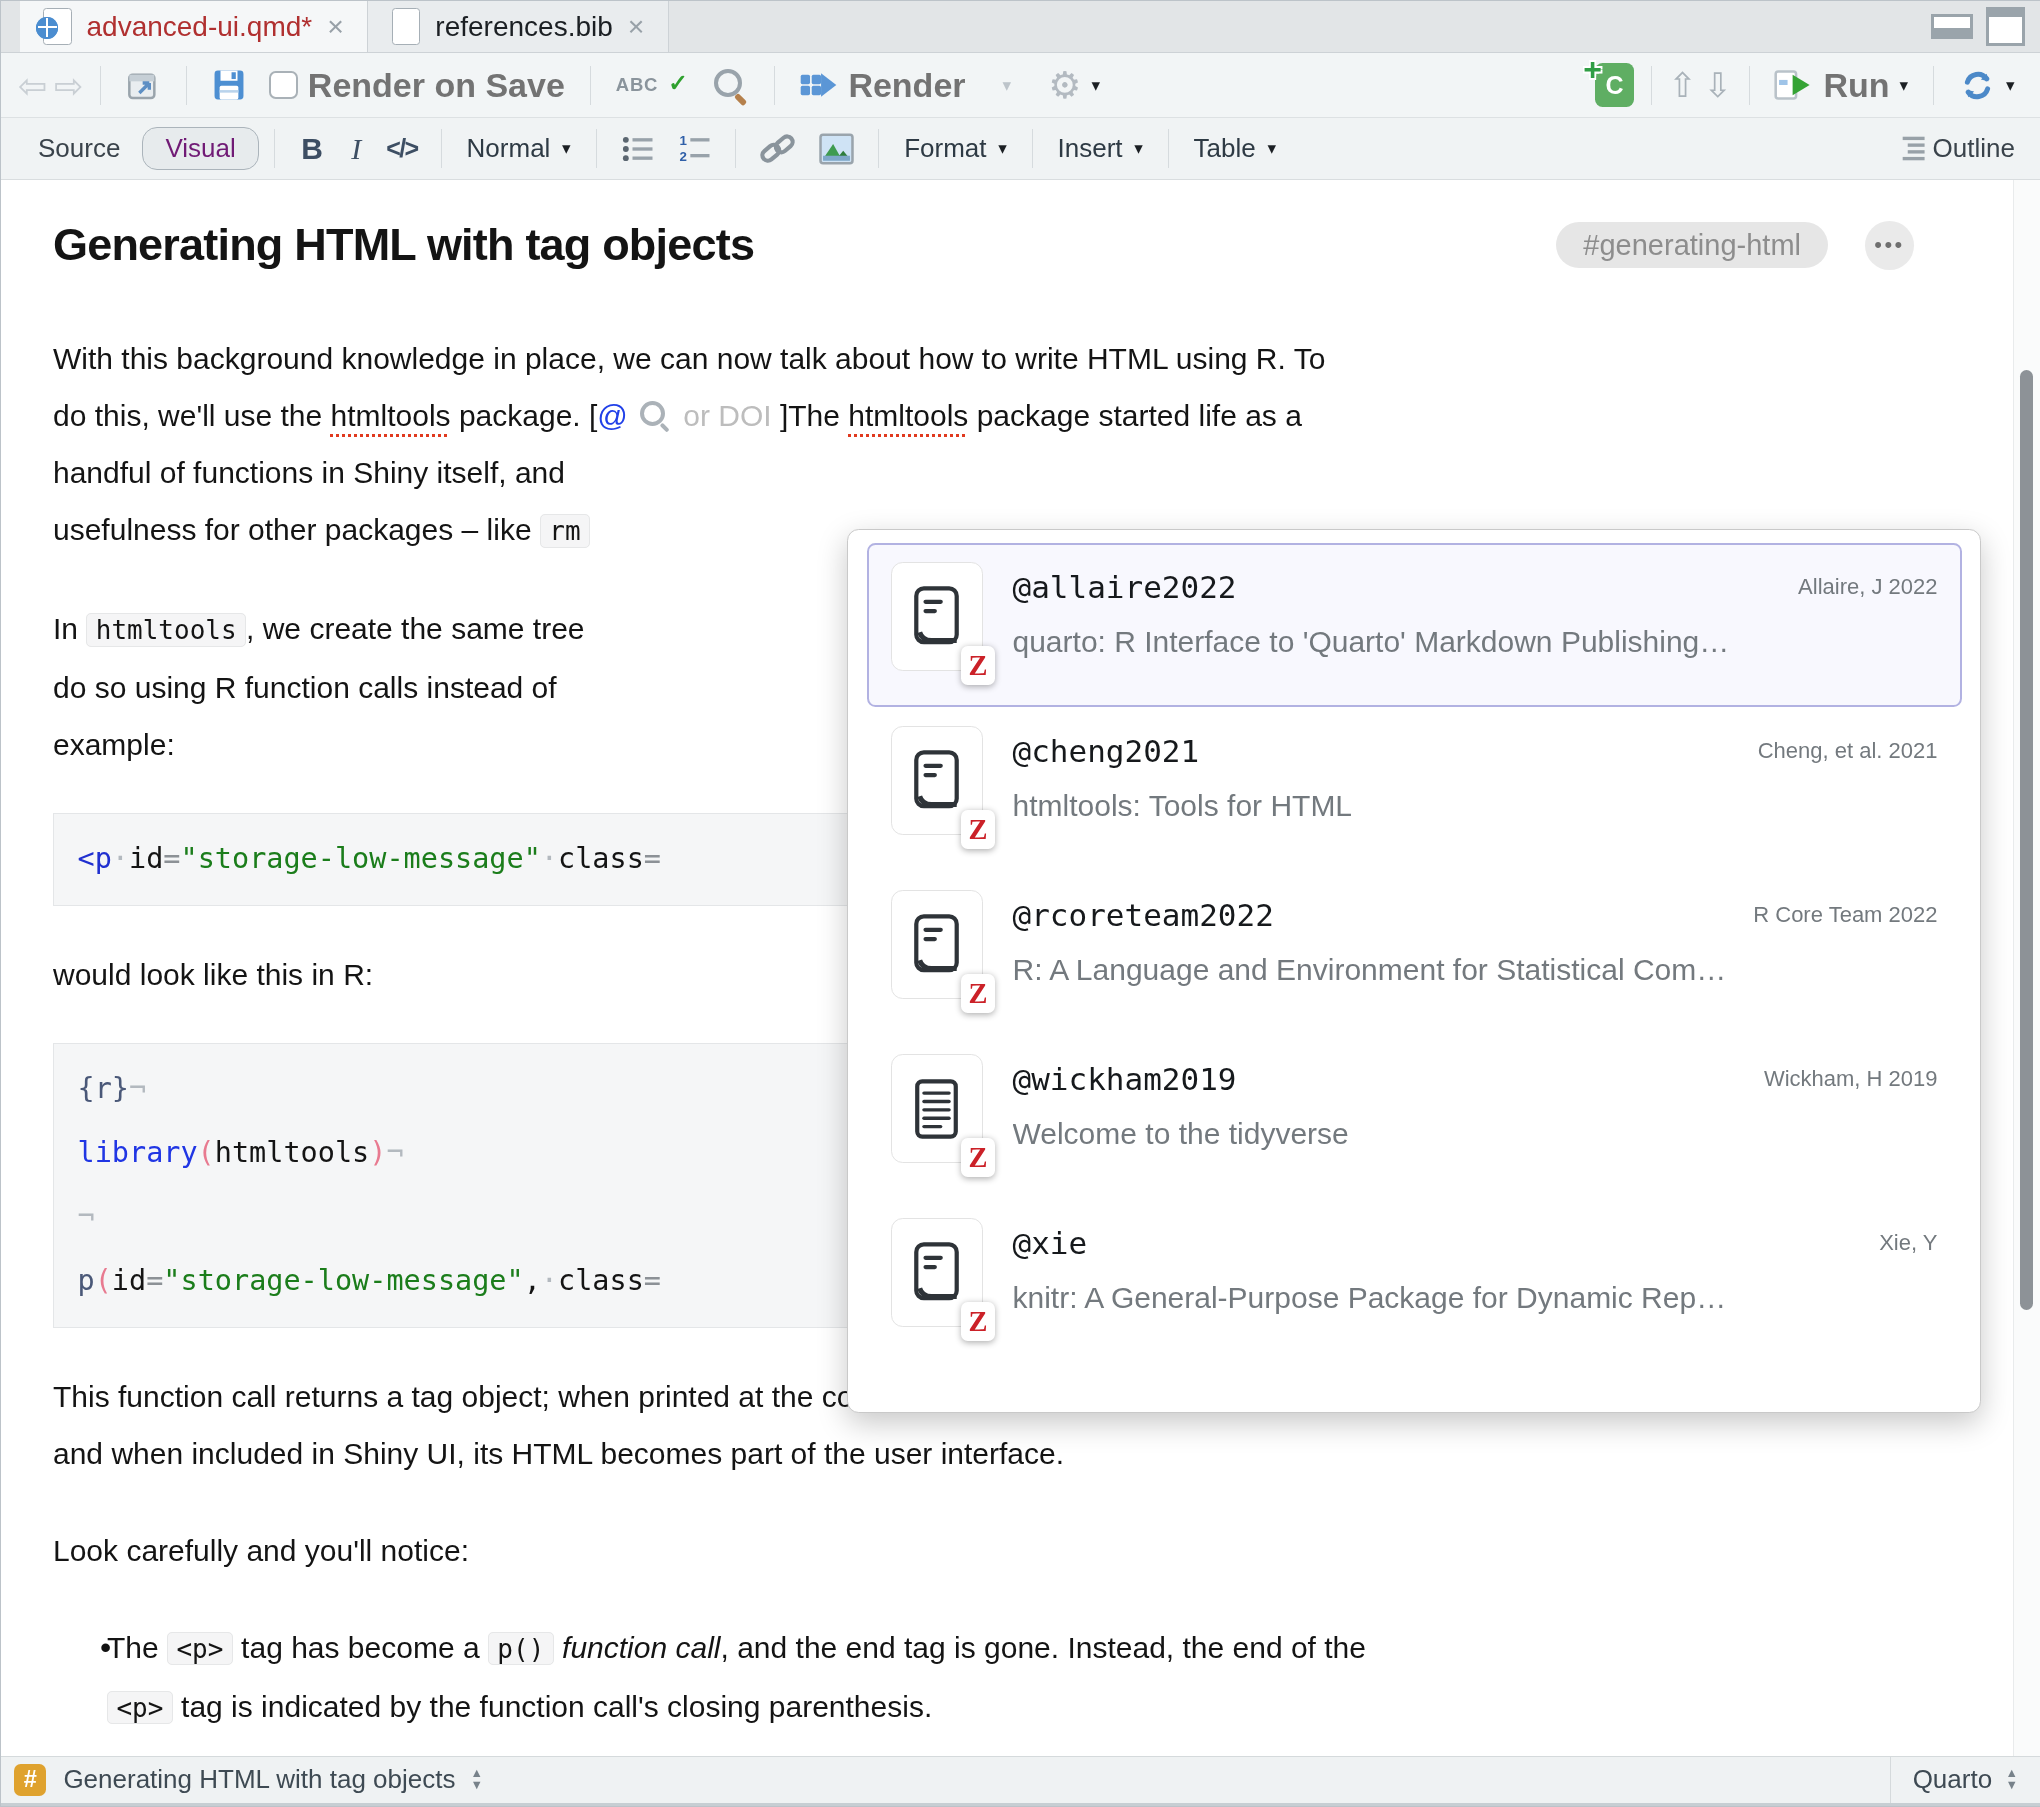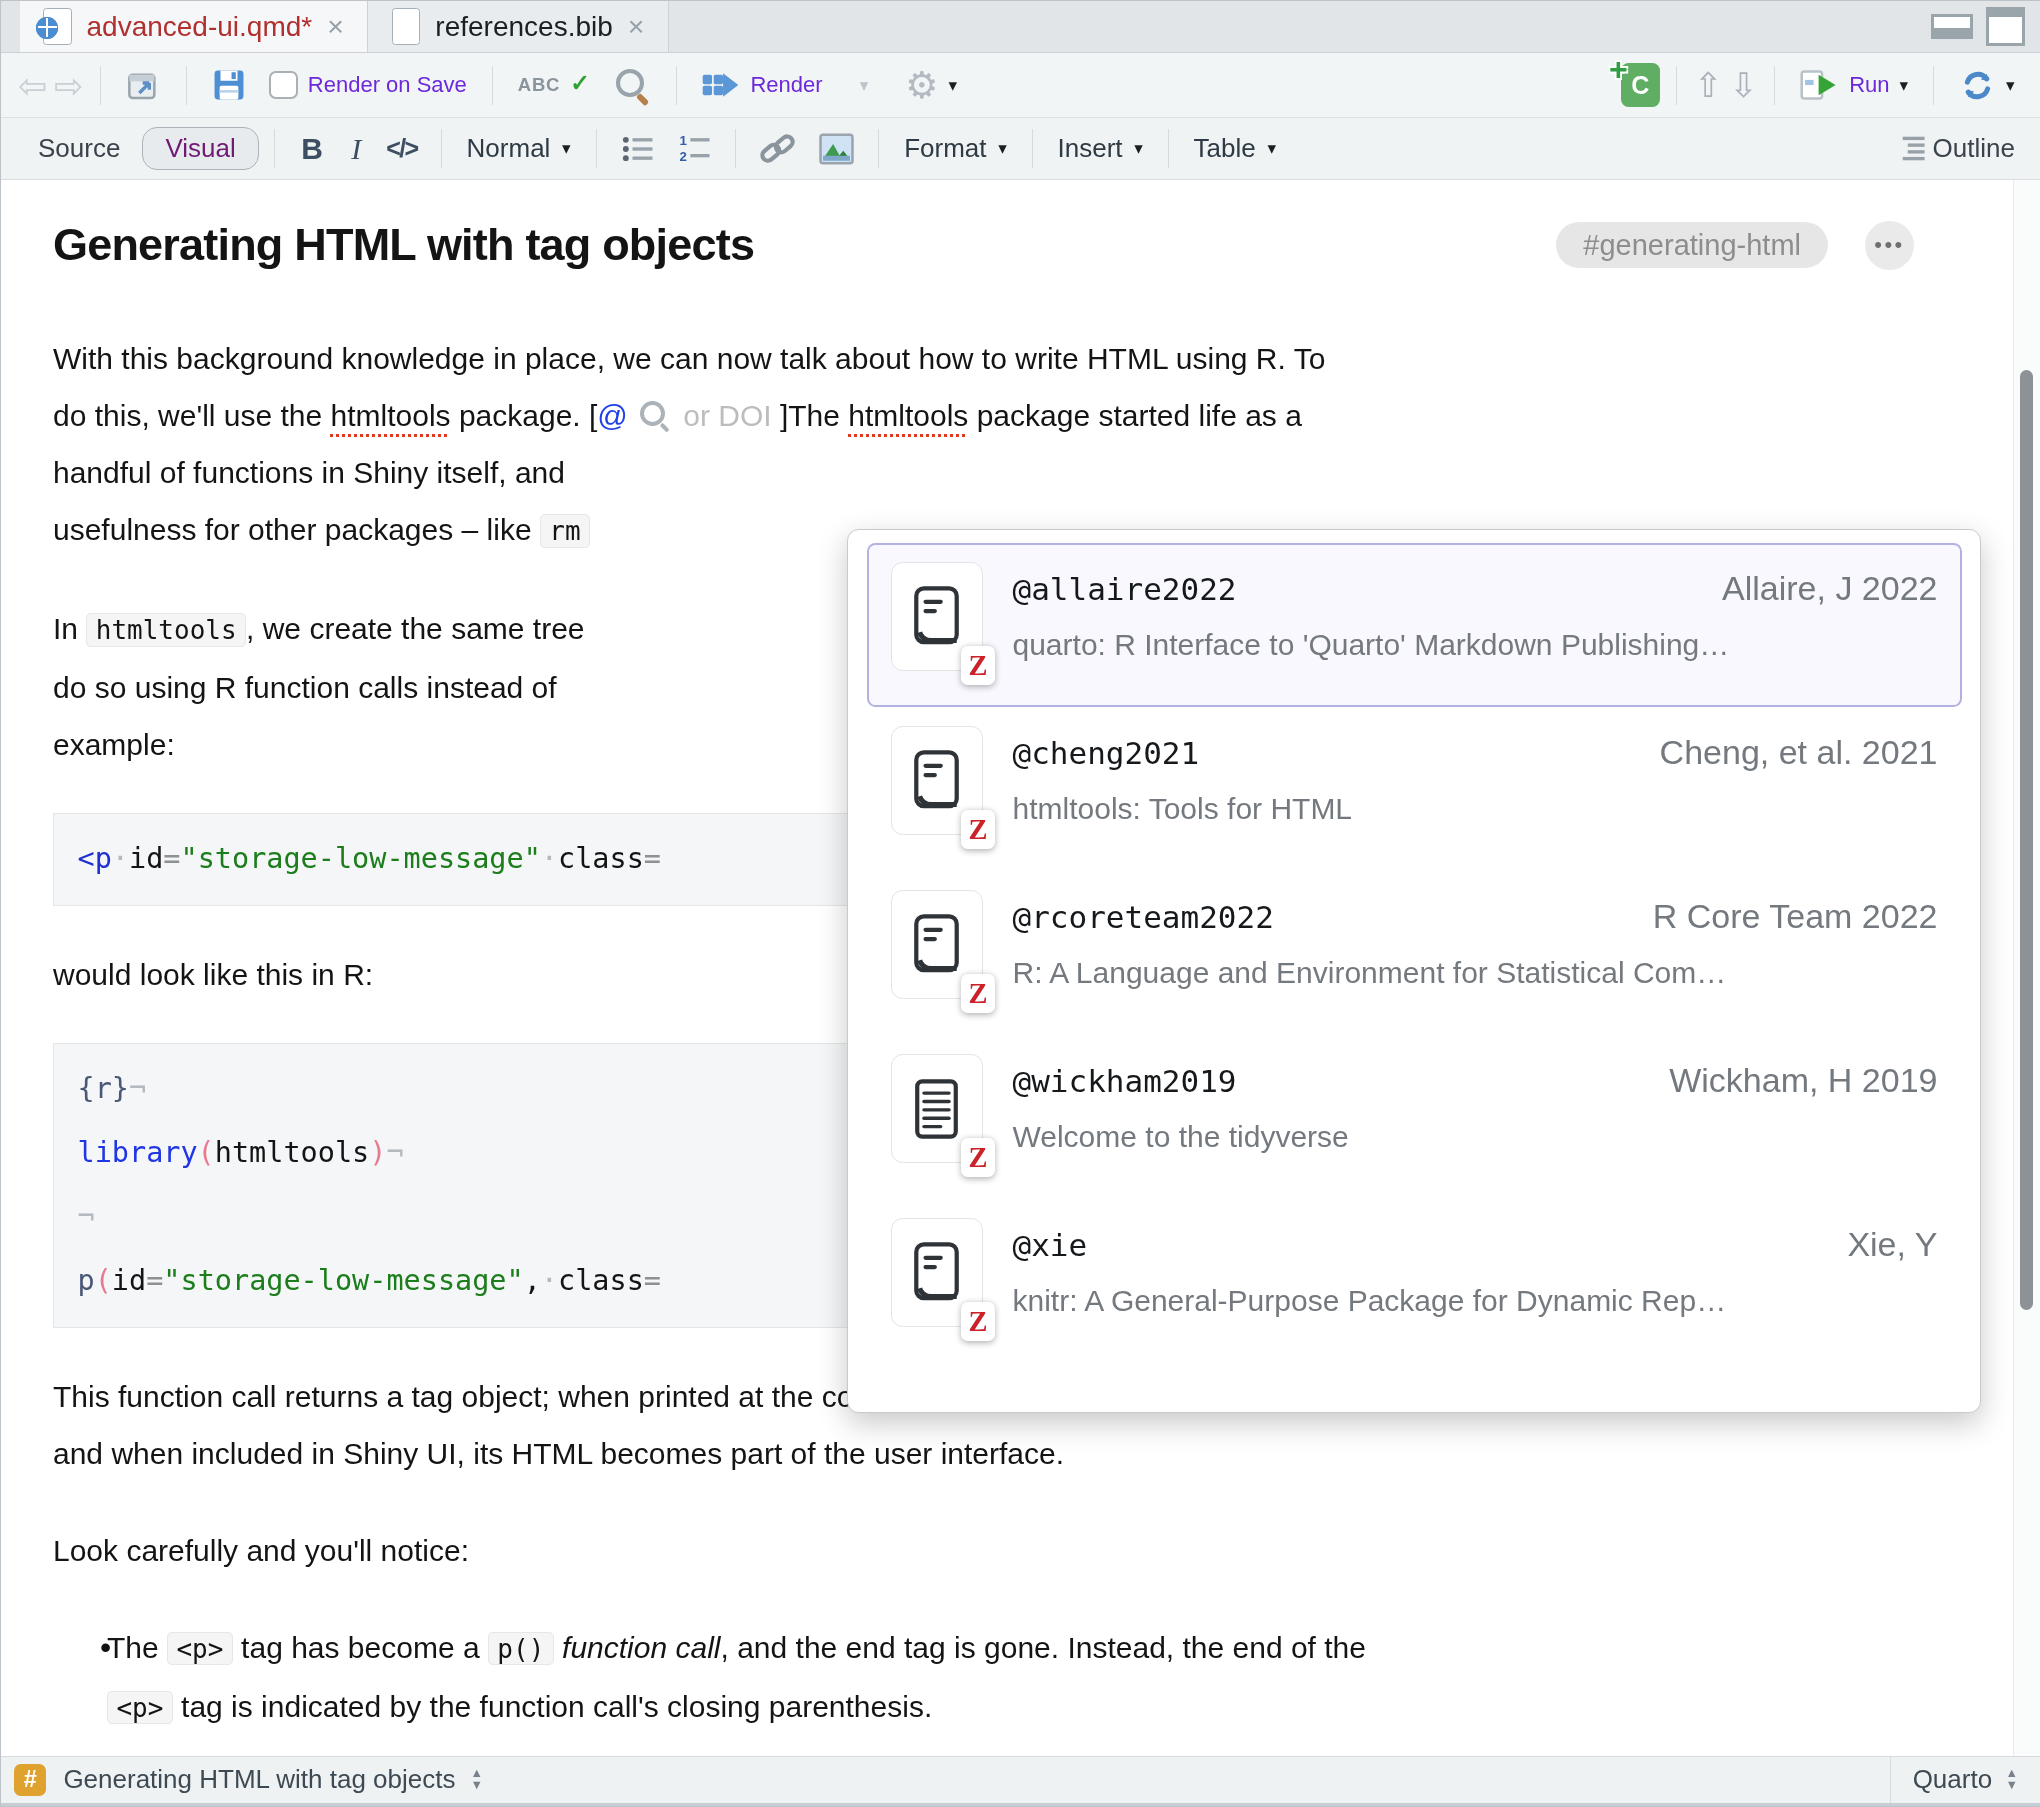--- a/index.html
+++ b/index.html
@@ -44,21 +44,21 @@
   .mag { position:relative; width:37px; height:37px; }
   .mag::before { content:''; position:absolute; left:2.5px; top:2.5px; width:20px; height:20px;
                  border:4.2px solid #99A3AB; border-radius:50%; }
   .mag::after { content:''; position:absolute; left:25px; top:25px; width:12.6px; height:5.9px;
                 background:#B5804C; border-radius:2.5px; transform:rotate(45deg); transform-origin:left center; }
   .chunk-btn { position:relative; width:39px; height:44px; background:#5FAE63; border-radius:7.6px;
                color:#fff; font-weight:bold; font-size:25px; display:flex; align-items:center;
                justify-content:center; margin-left:5px; }
   .chunk-plus { position:absolute; top:-11.7px; left:-11.7px; color:#2F9E44; font-size:32px; font-weight:bold;
                 text-shadow:-1.7px -1.7px 0 #fff, 1.7px -1.7px 0 #fff, -1.7px 1.7px 0 #fff, 1.7px 1.7px 0 #fff; }
-  .tlabel { font-size:22px; color:#6d28d9; }
+  .tlabel { font-size:34px; color:#737373;font-weight:bold; }
 
   
   .tb2 { height:62px; background:#F0F3F4; border-bottom:0.8px solid #D9DDDF; display:flex;
          align-items:center; padding:0 20px; gap:5px; font-size:26px; color:#2E3A44; flex:0 0 auto; }
   .mode-plain { padding:5px 17px; color:#3A434B; }
   .mode-sel { border:1.7px solid #ABB4BB; background:#E7EBED; border-radius:15px; padding:5px 22px; color:#701a75; }
   .fmt-b { font-weight:bold; font-size:30px; color:#3D4E63; padding:0 11.7px; }
   .fmt-i { font-style:italic; font-size:30px; color:#3D4E63; padding:0 11.7px; font-family:"Liberation Serif",serif; }
   .fmt-c { font-weight:bold; font-size:25px; color:#3D4E63; padding:0 8.4px; letter-spacing:-1.7px; }
   .dd { display:flex; align-items:center; gap:11.7px; padding:3.4px 10px; }
@@ -119,21 +119,21 @@
   .cite-icon-box { width:92px; height:109px; border:1.7px solid #E3E3E3; border-radius:11.7px;
                    background:#fff; position:relative; display:flex; align-items:center;
                    justify-content:center; flex:0 0 auto; }
   .zbadge { position:absolute; right:-13.4px; bottom:-15px; width:34px; height:39px; background:#fff;
             border-radius:6.7px; box-shadow:0 1.7px 6.7px rgba(0,0,0,.3); color:#CB2128;
             font-family:"Liberation Serif", serif; font-weight:bold; font-size:28.5px;
             display:flex; align-items:center; justify-content:center; }
   .cite-body { flex:1 1 auto; min-width:0; padding-top:6.7px; }
   .cite-top { display:flex; justify-content:space-between; align-items:center; }
   .cite-key { font-family:"DejaVu Sans Mono", monospace; font-size:31px; color:#16191C; }
-  .cite-author { font-size:34px; color:#73797E; }
+  .cite-author { font-size:22px; color:#73797E; }
   .cite-desc { margin-top:20px; font-size:30px; color:#73797E; white-space:nowrap; overflow:hidden; }
 
   
   .scroll-track { position:absolute; right:0; top:0; bottom:0; width:27px; background:#FAFBFB;
                   border-left:0.8px solid #E9EBEC; }
   .scroll-thumb { position:absolute; right:6.7px; top:190px; width:13.4px; height:940px;
                   background:#8D9297; border-radius:6.7px; }
 
   
   .statusbar { height:47px; background:#EFF2F3; border-top:0.8px solid #D5DADC; display:flex;

